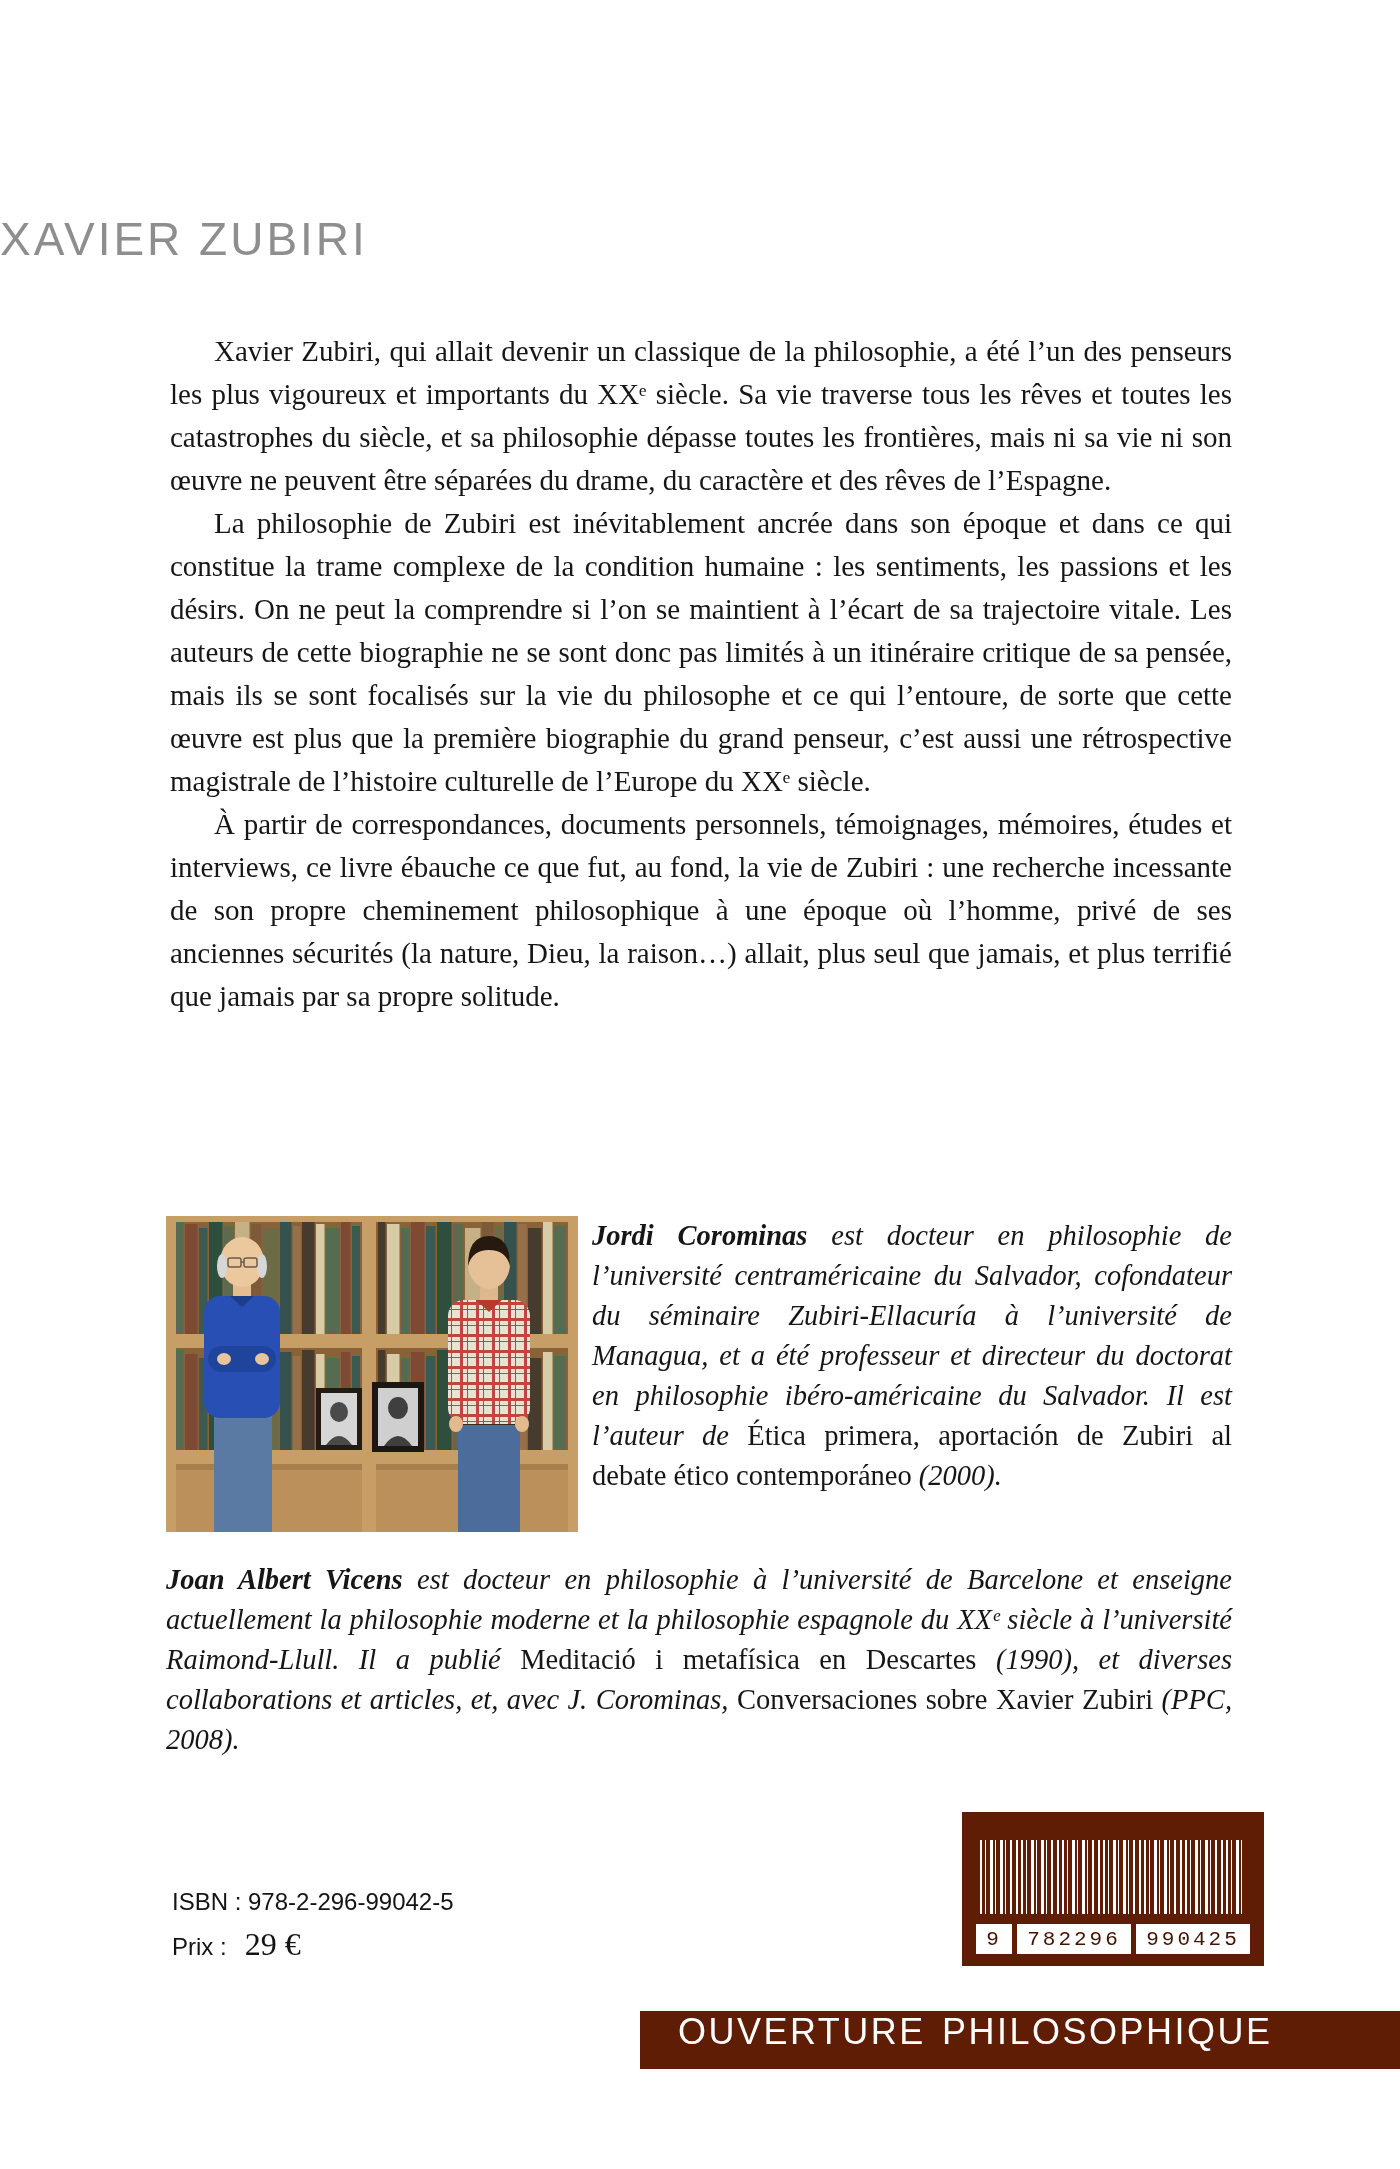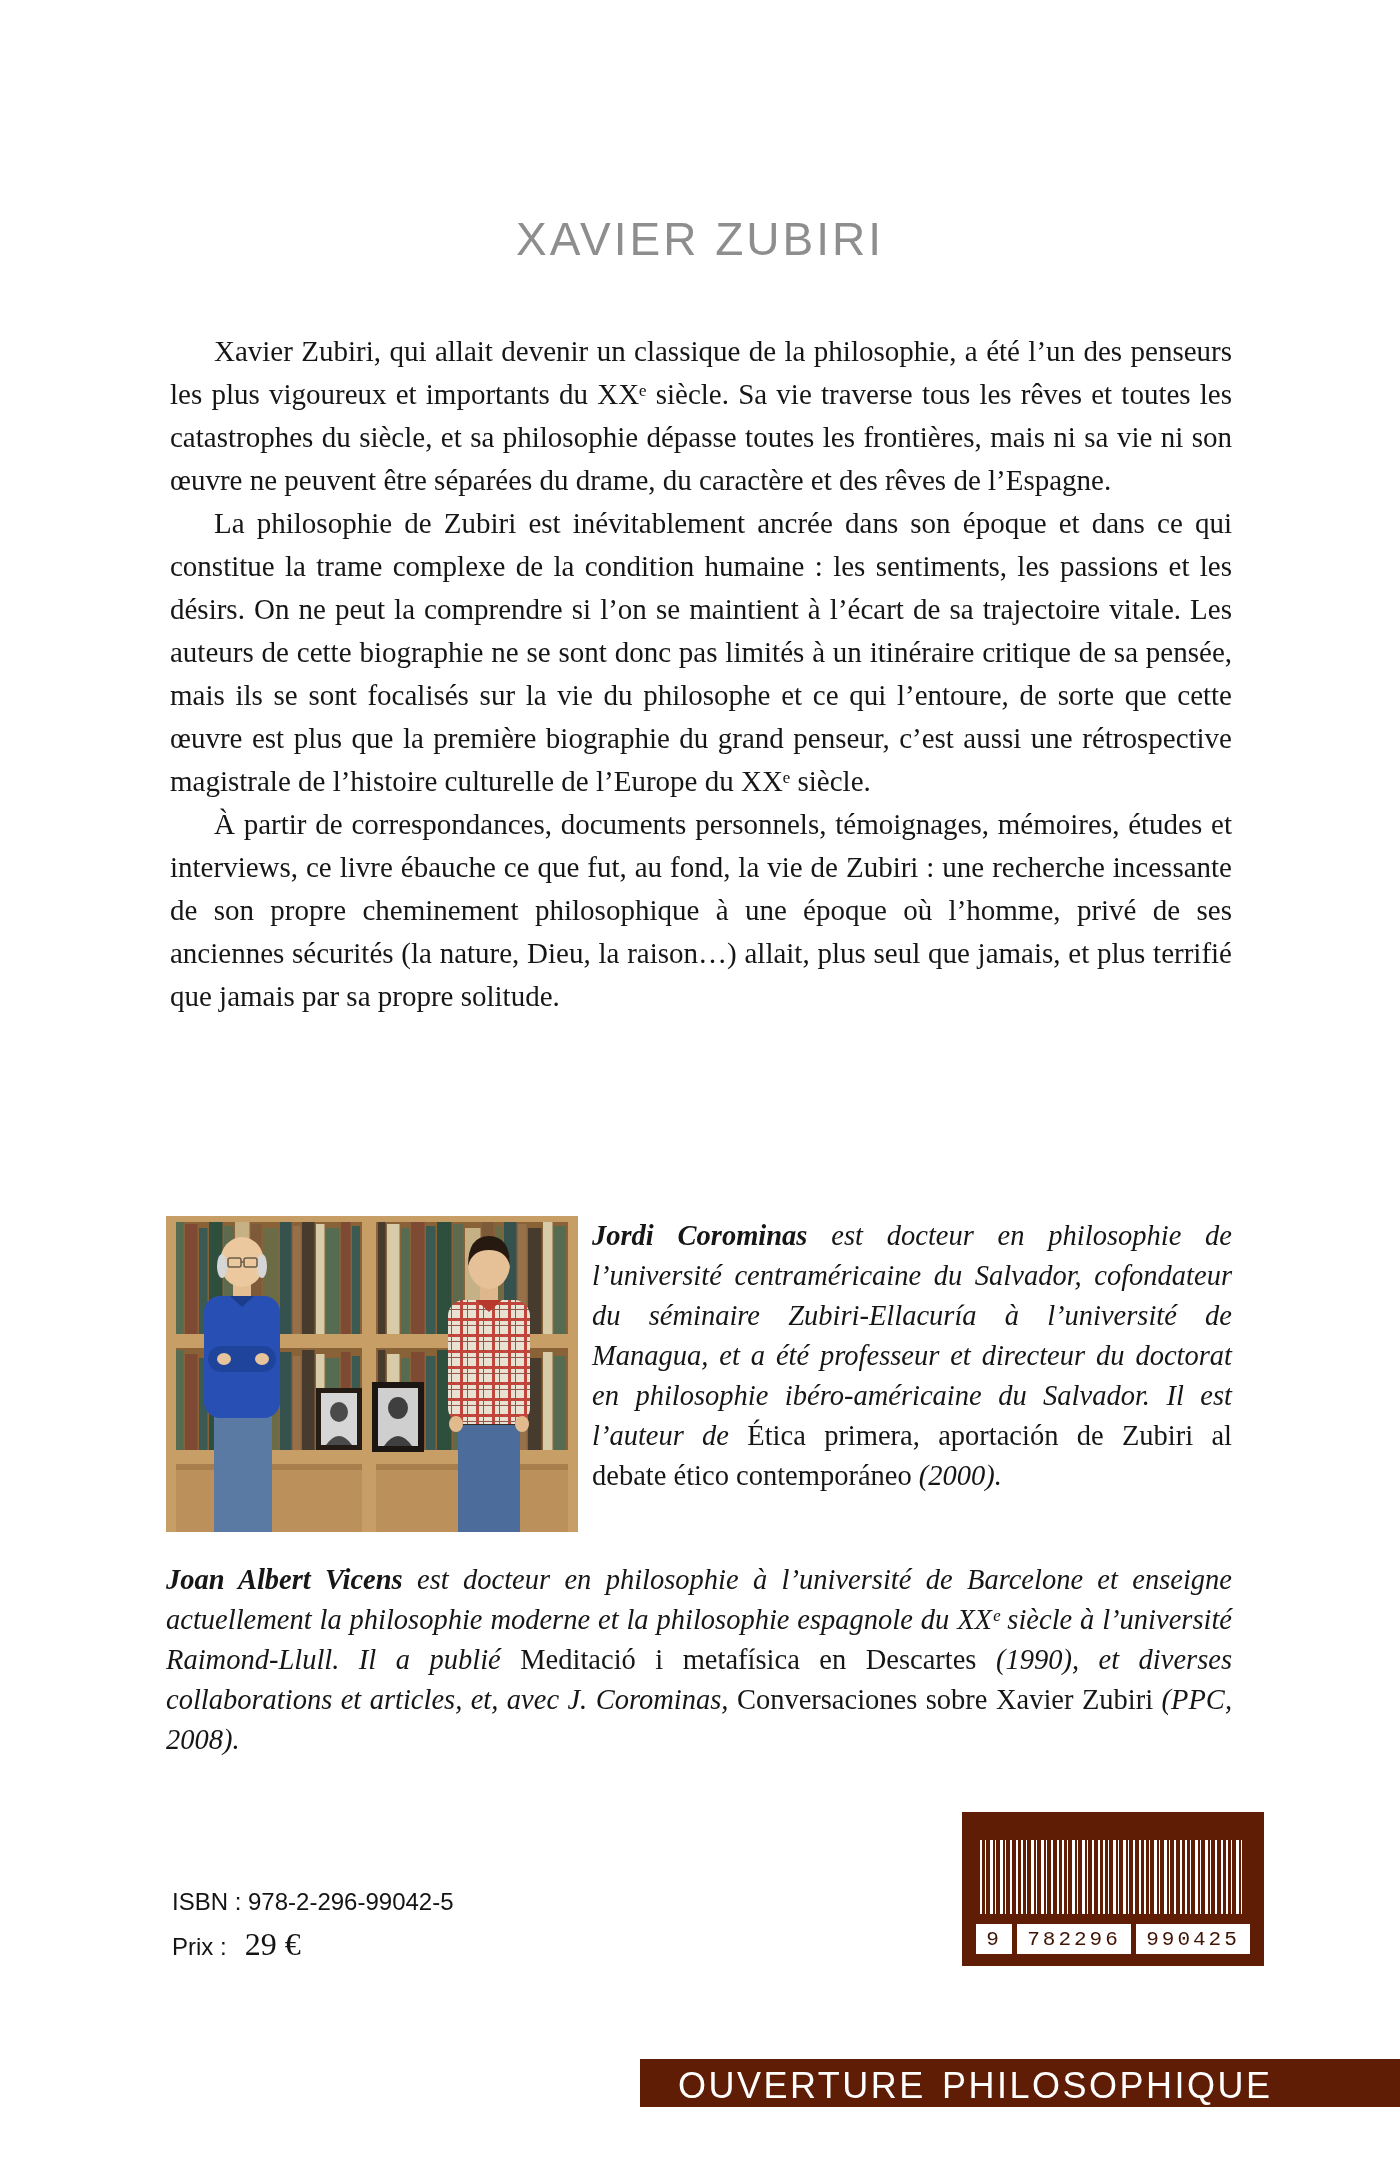--- a/index.html
+++ b/index.html
@@ -6,21 +6,21 @@
   .page {
     position:relative; width:1400px; height:2169px; margin:0 auto;
     background:#ffffff; overflow:hidden;
     font-family:"Liberation Serif","DejaVu Serif",serif;
     color:#161616;
   }
 
   
   .title {
     position:absolute; top:212px; left:0; right:0;
-    text-align:center;
+    text-align:left;
     font-family:"Liberation Sans","DejaVu Sans",sans-serif;
     font-size:46px; font-weight:400; letter-spacing:3px;
     color:#8e8e8e;
   }
 
   
   .synopsis {
     position:absolute; top:330px; left:170px; width:1062px;
     font-size:29px; line-height:43px; text-align:justify;
   }
@@ -80,26 +80,26 @@
     background:#ffffff; color:#401505;
     font-family:"Liberation Mono","DejaVu Sans Mono",monospace;
     font-size:21px; letter-spacing:3px;
     display:flex; align-items:center; justify-content:center;
   }
   .digit-box.first { width:36px; flex:0 0 auto; }
   .digit-box.group { flex:1 1 auto; }
 
   
   .collection {
-    position:absolute; left:640px; right:0; top:2011px; height:48px;
+    position:absolute; left:640px; right:0; top:2011px; height:58px;
     background:#5e1d04; color:#ffffff;
-    display:flex; align-items:flex-end;
+    display:flex; align-items:flex-start;
     padding-left:38px; box-sizing:border-box;
     font-family:"Liberation Sans","DejaVu Sans",sans-serif;
-    font-size:36px; letter-spacing:2.5px;margin-top:48px;
+    font-size:36px; letter-spacing:2.5px;
   }
   .collection .w2 { margin-left:16px; }
 </style>
 </head>
 <body>
 
 <div class="page">
 
   <div class="title">XAVIER ZUBIRI</div>
 

